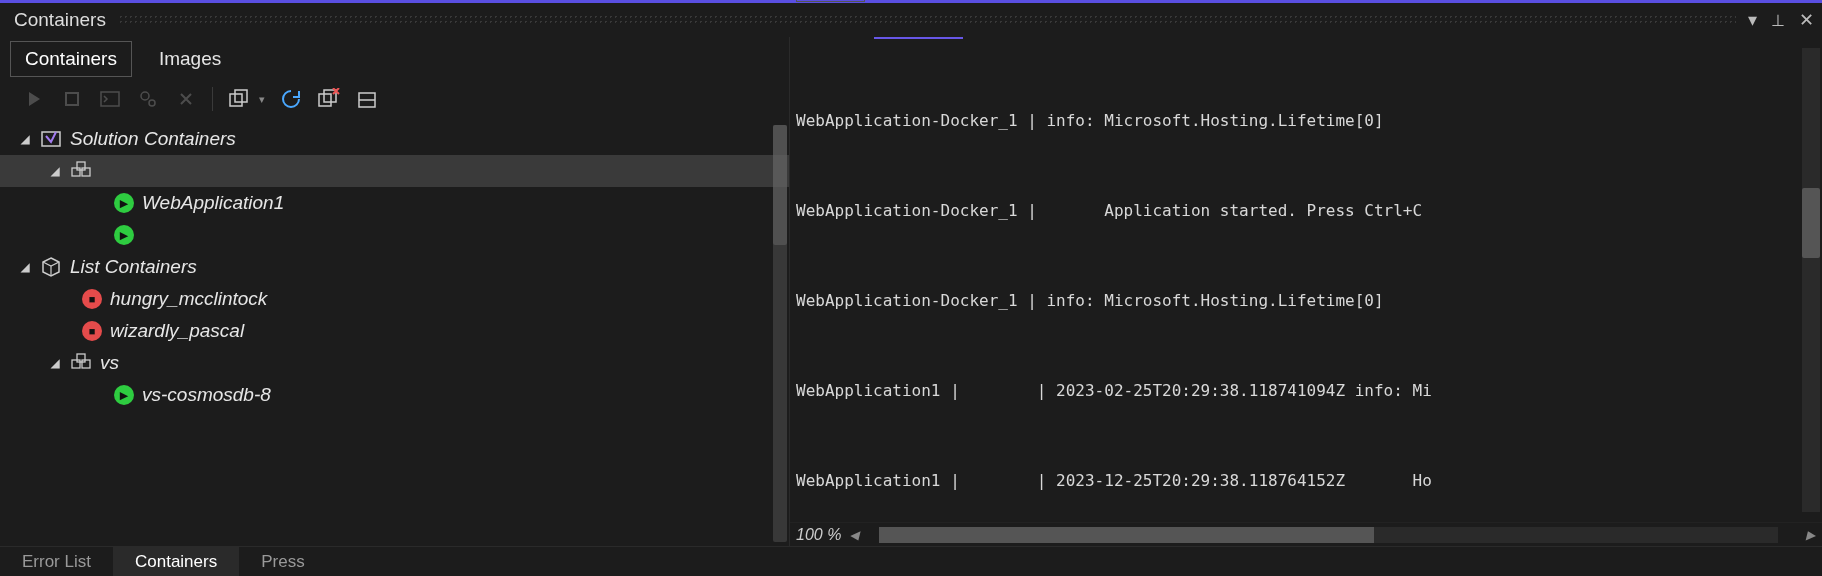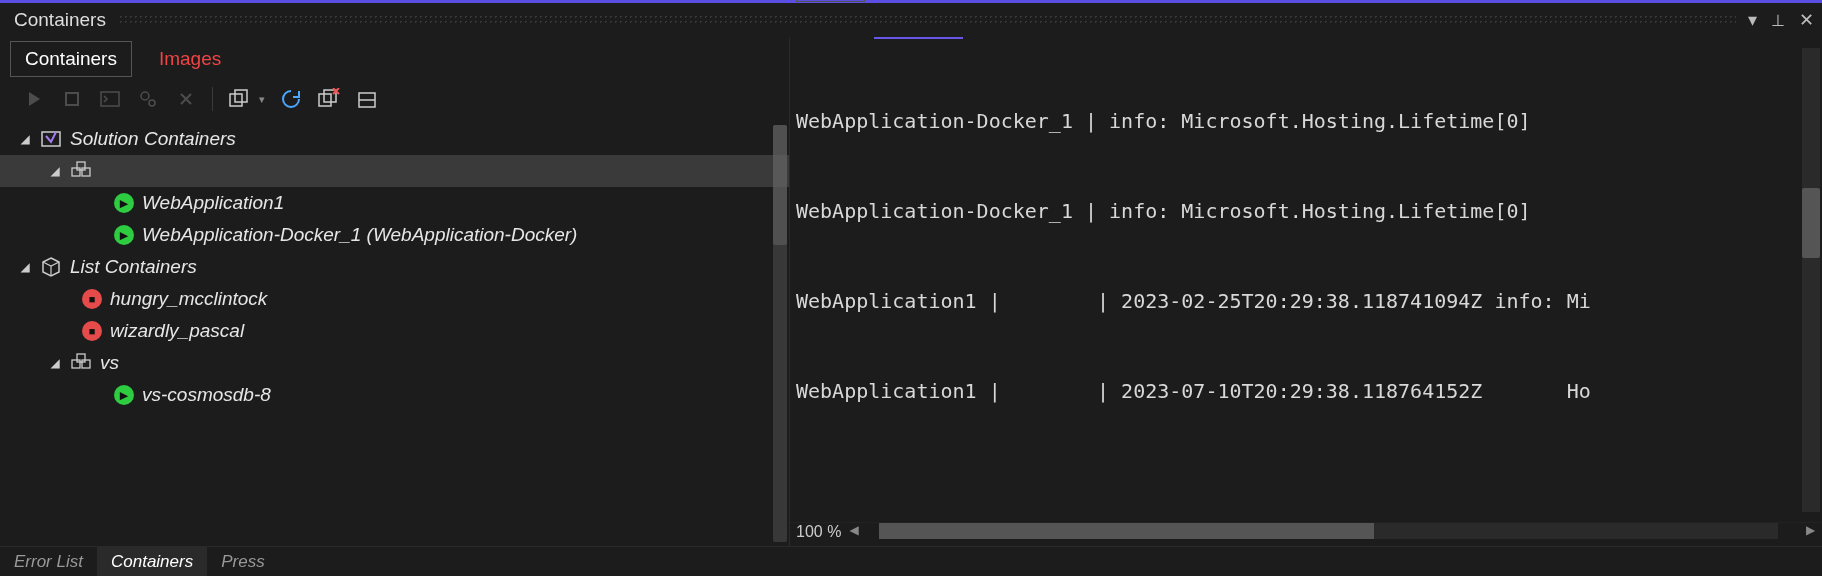--- a/index.html
+++ b/index.html
@@ -5,21 +5,21 @@
   * { box-sizing: border-box; margin: 0; padding: 0; }
   html, body { width: 1822px; height: 576px; font-family: "Segoe UI", sans-serif; background: #1c1c1c; color: #ccc; overflow: hidden; }
   .window { width: 100%; height: 100%; display: flex; flex-direction: column; border-top: 3px solid #5a4fe2; }
   .titlebar { display: flex; align-items: center; height: 34px; padding: 0 8px 0 14px; background: #1c1c1c; position: relative; }
   .title-text { font-size: 19px; color: #ddd; }
   .titlebar-dots { flex: 1; height: 12px; margin: 0 12px; position: relative; overflow: hidden; }
   .titlebar-dots::before { content: ""; position: absolute; inset: 0; background-image: radial-gradient(#444 1px, transparent 1px); background-size: 5px 5px; opacity: .7; }
   .titlebar-actions { display: flex; gap: 14px; align-items: center; }
   .titlebar-actions span { font-size: 18px; color: #bbb; cursor: pointer; }
   .tabbar { display: flex; align-items: center; padding: 4px 10px 0 10px; gap: 12px; }
-  .tab { padding: 6px 14px; font-size: 19px; color: #ef4444; cursor: pointer; border: 1px solid transparent; }
+  .tab { padding: 6px 14px; font-size: 19px; color: #e5e5e5; cursor: pointer; border: 1px solid transparent; }
   .tab.active { color: #fff; border: 1px solid #555; }
   .toolbar { display: flex; align-items: center; gap: 14px; padding: 6px 14px 6px 22px; height: 44px; }
   .tool { width: 24px; height: 24px; display: flex; align-items: center; justify-content: center; cursor: pointer; color: #999; }
   .tool.disabled { opacity: .45; cursor: default; }
   .tool-sep { width: 1px; height: 24px; background: #3a3a3a; }
   .dropdown-caret { color: #888; font-size: 11px; margin-left: -6px; }
   .left { width: 790px; display: flex; flex-direction: column; border-right: 1px solid #2a2a2a; position: relative; }
   .tree-wrap { flex: 1; overflow: hidden; position: relative; }
   .tree { position: absolute; inset: 0; overflow-y: auto; overflow-x: hidden; font-size: 19px; padding-top: 2px; }
   .tree-row { display: flex; align-items: center; height: 32px; gap: 8px; padding-right: 6px; cursor: pointer; white-space: nowrap; }
@@ -32,31 +32,31 @@
   .status-dot { width: 20px; height: 20px; border-radius: 50%; display: flex; align-items: center; justify-content: center; font-size: 11px; color: #111; }
   .status-run { background: #2ecc40; }
   .status-stop { background: #e54b4b; }
   .tree-label { color: #e6e6e6; font-style: italic; }
   .right { flex: 1; display: flex; flex-direction: column; min-width: 0; }
   .logs-tabbar { display: flex; align-items: flex-start; padding: 4px 6px 0 6px; gap: 10px; margin-top: -72px; position: relative; }
   .logs-tab { padding: 5px 14px; border: 1px solid #555; color: #fff; font-size: 18px; cursor: pointer; }
   .log-toolbar { display: flex; align-items: center; gap: 12px; padding: 6px 12px; height: 42px; }
   .stream-btn { padding: 3px 12px; border: 2px solid #6757e7; color: #fff; font-size: 19px; cursor: pointer; }
   .log-body-wrap { flex: 1; position: relative; min-height: 0; display: flex; flex-direction: column; }
-  .log-body { flex: 1; overflow: hidden; font-family: Consolas, monospace; font-size: 20px; color: #d8d8d8; line-height: 30px; padding: 2px 0 2px 6px; white-space: pre; position: relative; }
+  .log-body { flex: 1; overflow: hidden; font-family: Consolas, monospace; font-size: 16px; color: #d8d8d8; line-height: 30px; padding: 2px 0 2px 6px; white-space: pre; position: relative; }
   .log-line { white-space: pre; }
   .right-sc { position: absolute; right: 2px; top: 4px; bottom: 34px; width: 18px; background: #2a2a2a; }
   .right-sc-thumb { position: absolute; width: 100%; background: #555; height: 70px; top: 140px; border-radius: 2px; }
-  .log-footer { display: flex; align-items: flex-start; height: 24px; background: #1c1c1c; gap: 8px; padding-left: 6px; border-top: 1px solid #222; }
+  .log-footer { display: flex; align-items: center; height: 24px; background: #1c1c1c; gap: 8px; padding-left: 6px; border-top: 1px solid #222; font-style: italic; }
   .zoom { color: #ccc; font-size: 16px; }
   .hscroll { flex: 1; height: 16px; background: #2a2a2a; position: relative; margin: 0 20px 0 6px; }
   .hscroll-thumb { position: absolute; height: 100%; background: #555; left: 0; width: 55%; }
   .harrow { width: 16px; color: #888; font-size: 12px; }
   .statusbar { height: 30px; display: flex; align-items: stretch; background: #1c1c1c; border-top: 1px solid #2a2a2a; }
-  .status-tab { padding: 4px 14px; color: #999; font-size: 17px; cursor: pointer; display: flex; align-items: center; font-style: italic; }
+  .status-tab { padding: 4px 22px; color: #999; font-size: 17px; cursor: pointer; display: flex; align-items: center; }
   .status-tab.active { background: #2a2a2a; color: #fff; }
   svg { display: block; }
 </style>
 </head>
 <body>
 
 <div class="window">
 
   <div class="titlebar">
     <span class="title-text">Containers</span>
@@ -154,21 +154,20 @@
                     <rect x="7" y="2" width="8" height="8" fill="none" stroke="#ccc" stroke-width="1.3"></rect>
                   </svg>
                 </span>
             </div>
             <div class="tree-row pad2b">
               <span class="status-dot status-run">▶</span>
               <span class="tree-label">WebApplication1</span>
             </div>
             <div class="tree-row pad2b">
               <span class="status-dot status-run">▶</span>
-              <span class="tree-label">WebApplication-Docker_1 (WebApplication-Docker)</span>
             </div>
             <div class="tree-row pad0">
               <span class="expander">◢</span>
               <span class="icon-cube">
                   <svg viewBox="0 0 22 22">
                     <path d="M11 2l8 4v10l-8 4-8-4V6z" fill="none" stroke="#ccc" stroke-width="1.5"></path>
                     <path d="M3 6l8 4 8-4M11 10v10" fill="none" stroke="#ccc" stroke-width="1.2"></path>
                   </svg>
                 </span>
               <span class="tree-label">List Containers</span>
@@ -220,23 +219,24 @@
               <svg width="22" height="22" viewBox="0 0 22 22">
                 <path d="M11 3a8 8 0 1 0 8 8" fill="none" stroke="#4aa8ff" stroke-width="2"></path>
                 <path d="M19 3v6h-6" fill="none" stroke="#4aa8ff" stroke-width="2"></path>
               </svg>
             </span>
           <div class="stream-btn">Stream</div>
         </div>
         <div class="log-body-wrap">
           <div class="log-body">
             <div class="log-line">WebApplication-Docker_1 | info: Microsoft.Hosting.Lifetime[0]</div>
+            <div class="log-line">WebApplication-Docker_1 |       Application started. Press Ctrl+C</div>
             <div class="log-line">WebApplication-Docker_1 | info: Microsoft.Hosting.Lifetime[0]</div>
             <div class="log-line">WebApplication1 |        | 2023-02-25T20:29:38.118741094Z info: Mi</div>
-            <div class="log-line">WebApplication1 |        | 2023-07-10T20:29:38.118764152Z       Ho</div>
+            <div class="log-line">WebApplication1 |        | 2023-12-25T20:29:38.118764152Z       Ho</div>
             
             
             
             
             
           </div>
           <div class="right-sc">
               <div class="right-sc-thumb"></div>
             </div>
           <div class="log-footer">

